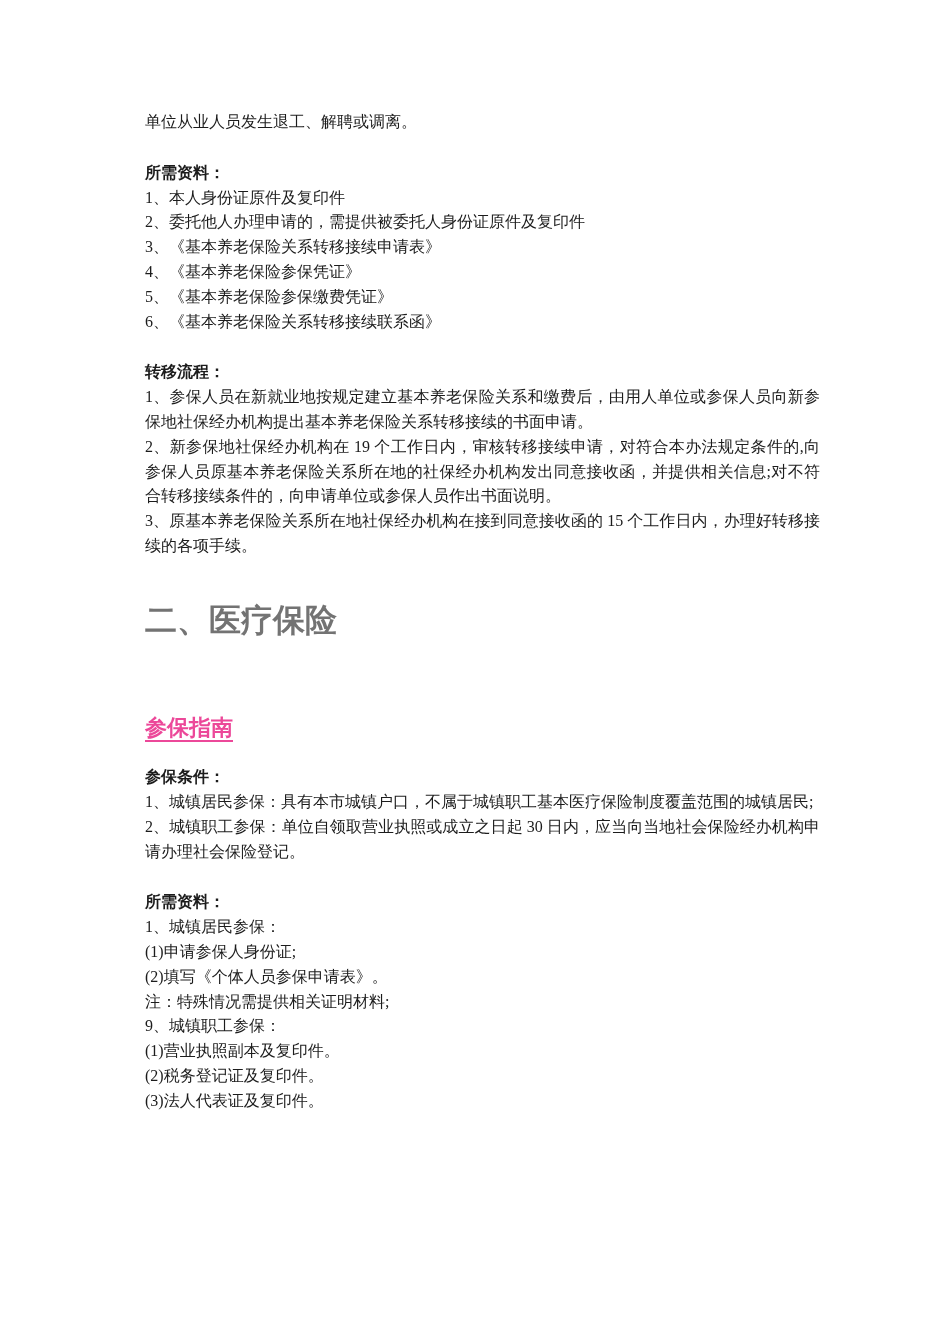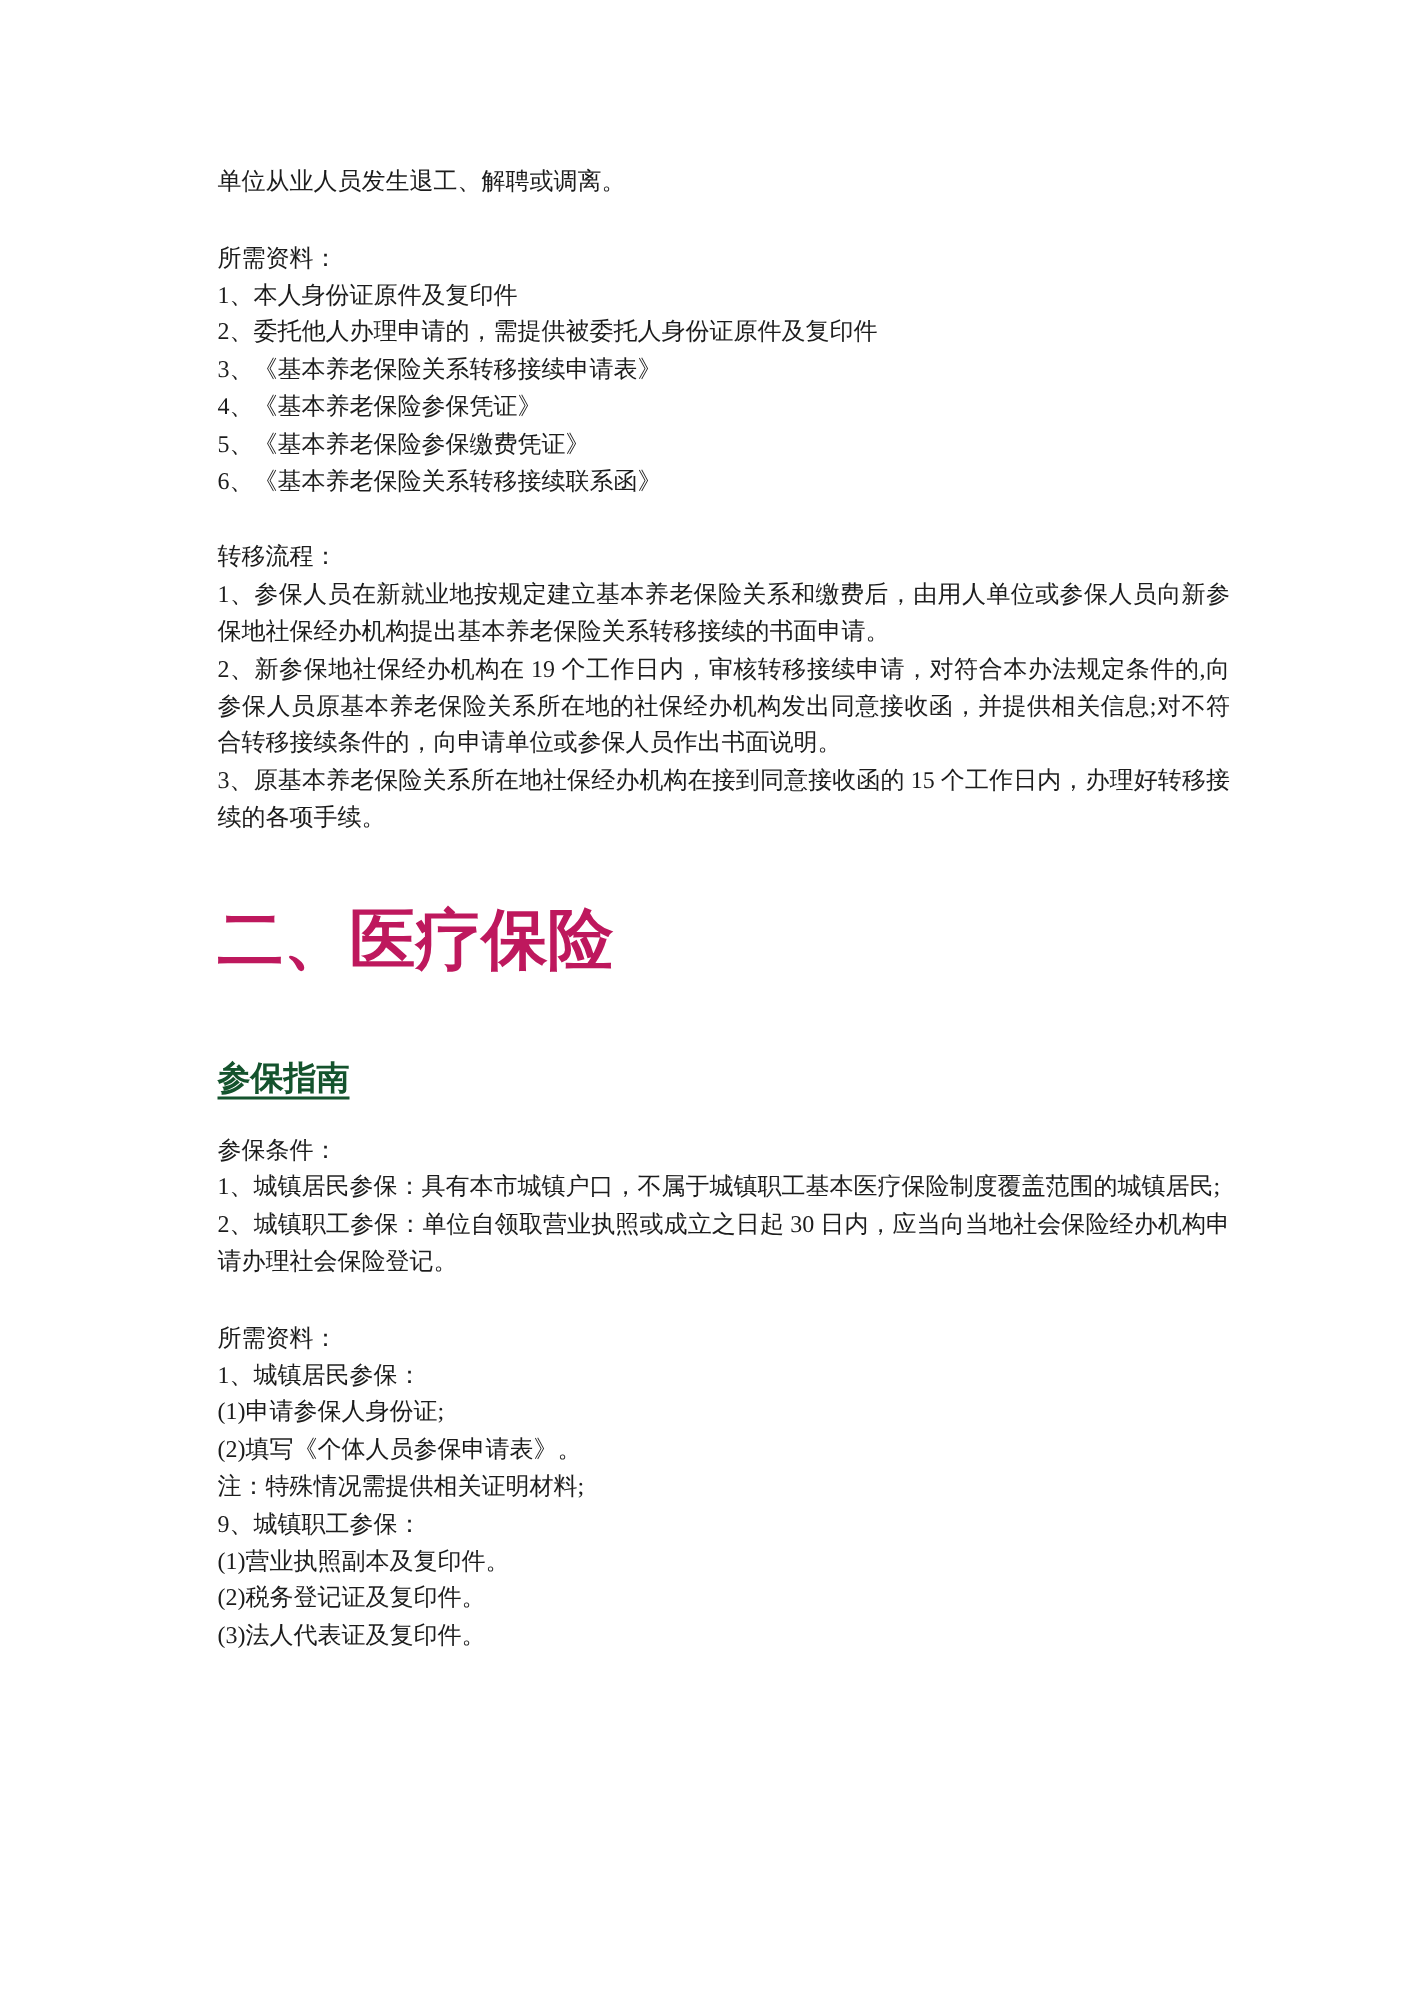--- a/index.html
+++ b/index.html
@@ -18,39 +18,39 @@
       color: #1c1c1c;
       font-size: 16px;
       line-height: 1.55;
     }
     .para {
       margin: 0;
       text-align: justify;
       text-justify: inter-ideograph;
     }
     .bold {
-      font-weight: normal;
+      font-weight: bold;
     }
     .section {
       margin-top: 26px;
     }
     .chapter-title {
       margin-top: 42px;
-      font-size: 44px;
+      font-size: 32px;
       font-weight: bold;
       line-height: 1.2;
-      color: #be185d;
+      color: #737373;
     }
     .guide-title {
-      margin-top: 48px;
+      margin-top: 72px;
       font-size: 22px;
       font-weight: bold;
       text-decoration: underline;
       text-underline-offset: 5px;
-      color: #14532d;
+      color: #ec4899;
     }
     .after-guide {
       margin-top: 20px;
     }
   </style>
 </head>
 <body>
 
 <div class="page">
 

